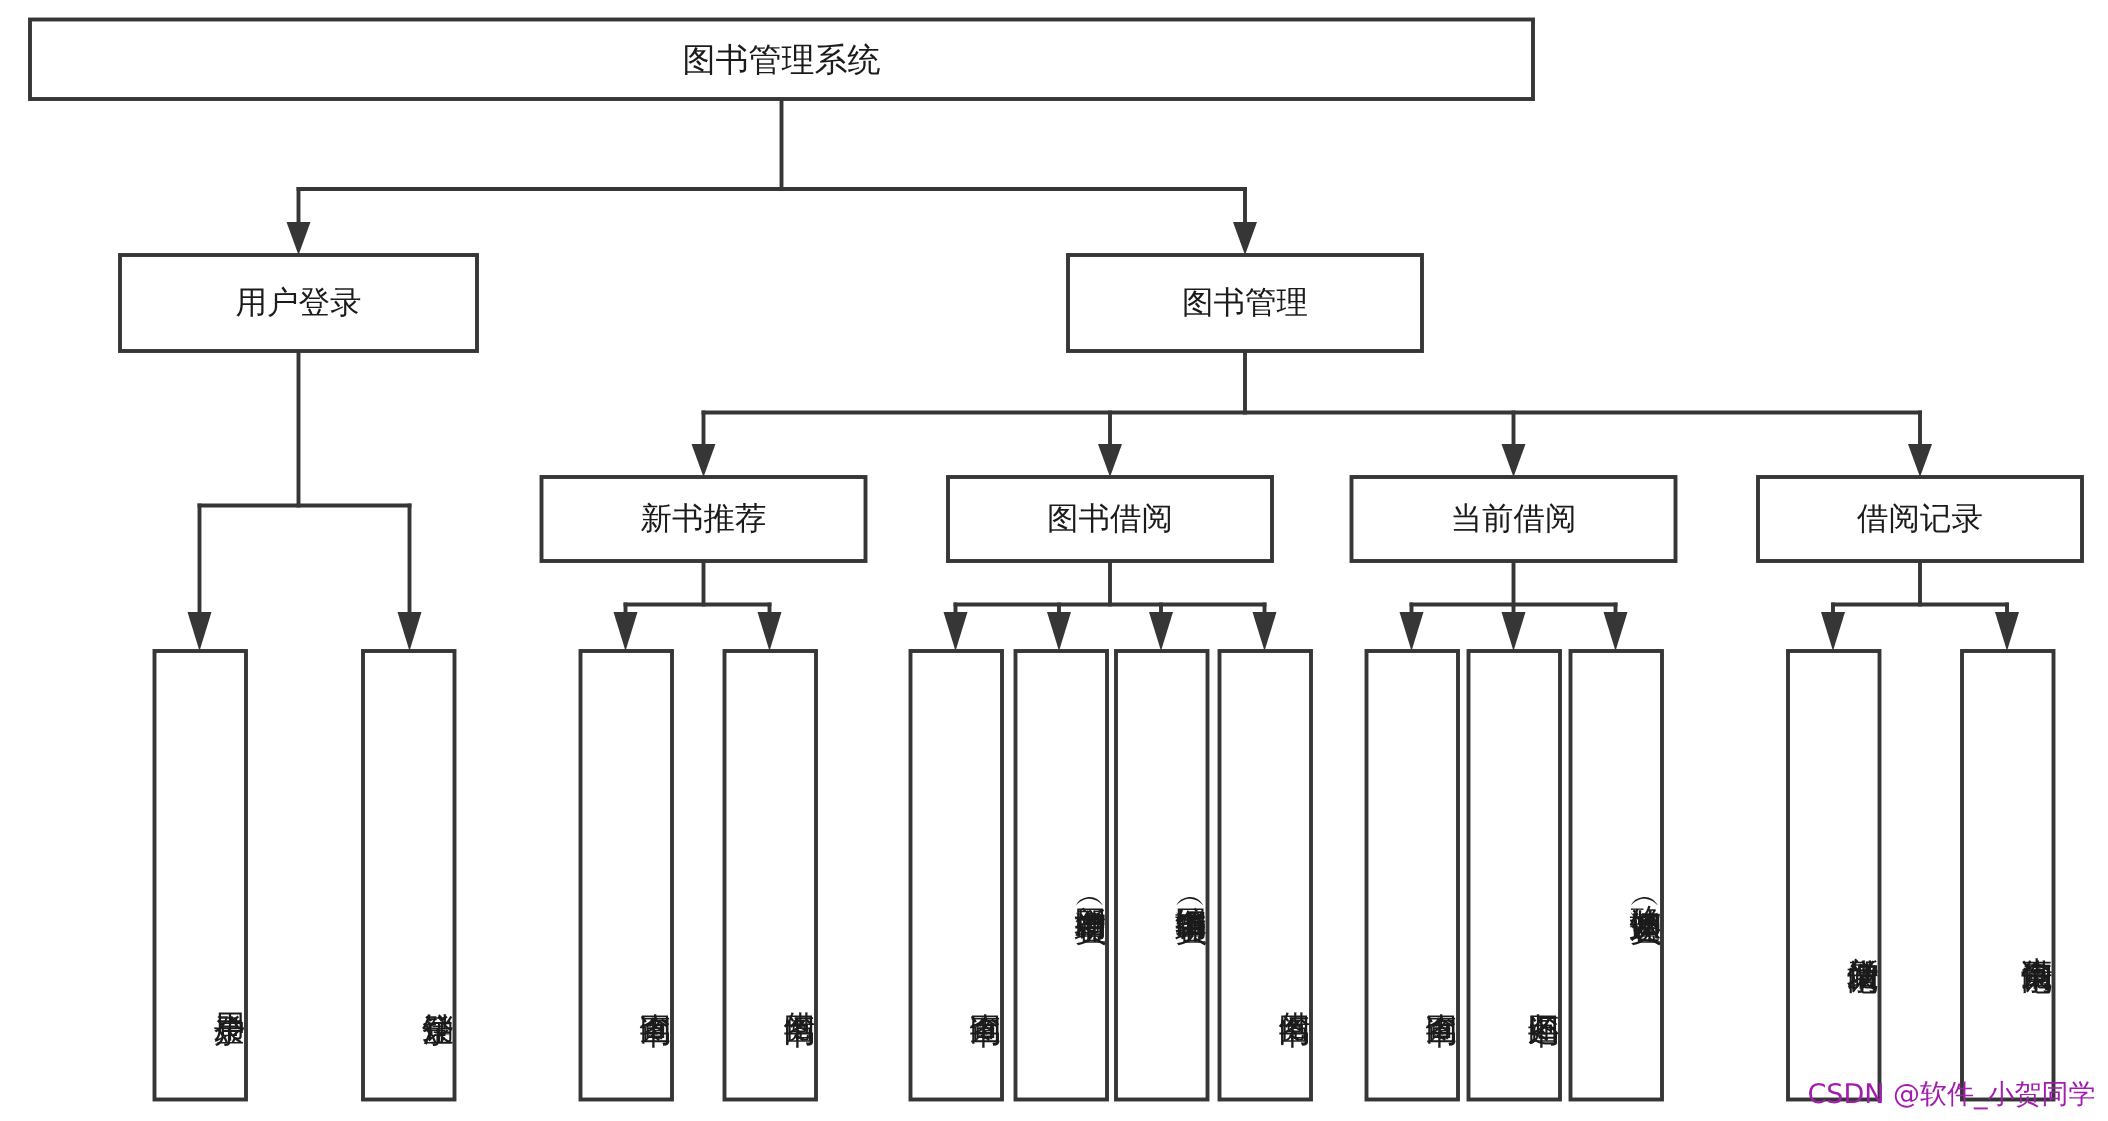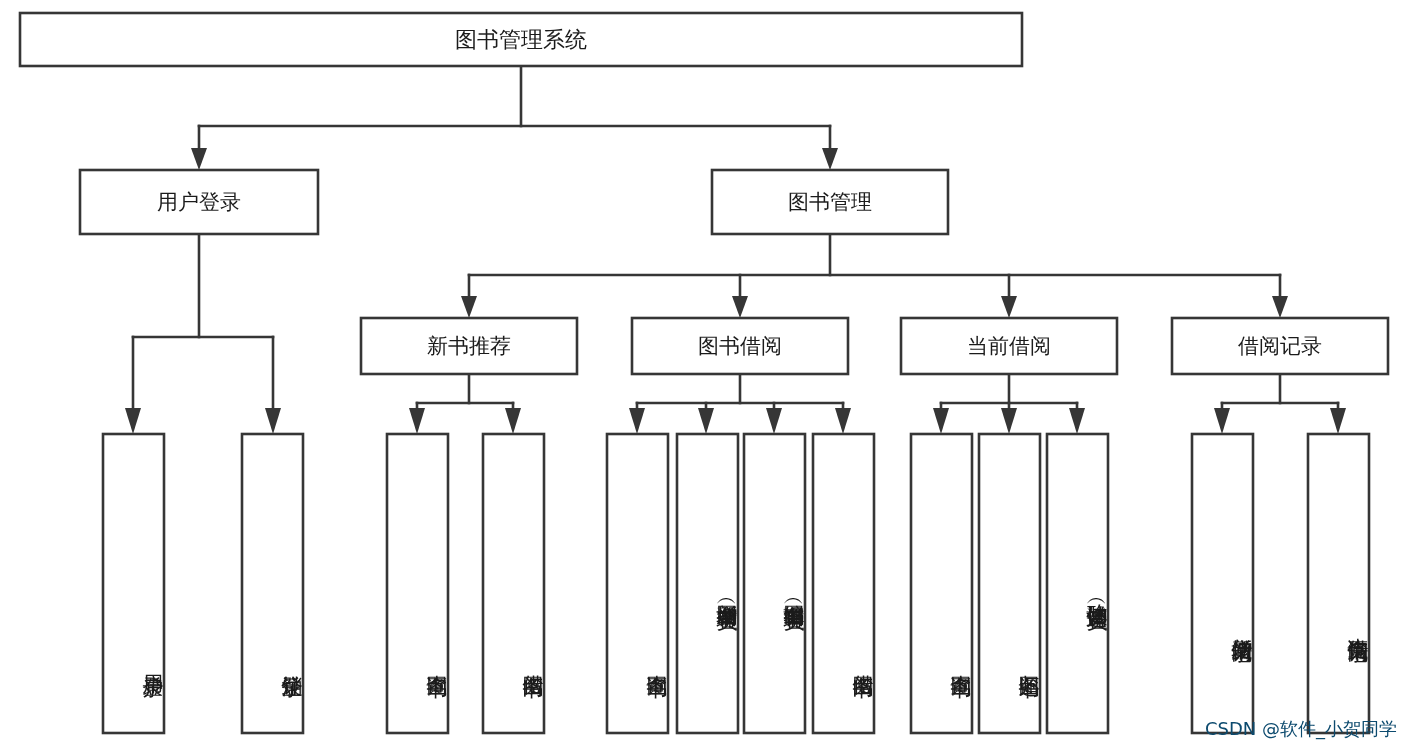--- a/index.html
+++ b/index.html
@@ -67,21 +67,21 @@
     align-items: flex-start;
     justify-content: center;
     pointer-events: none;
   }
   .watermark {
     position: absolute;
     right: 8px;
     bottom: 6px;
     font-family: "DejaVu Sans", "Liberation Sans", sans-serif;
     font-size: 18px;
-    color: #0c4a6e;
+    color: #a21caf;
     white-space: nowrap;
   }
 </style>
 </head>
 <body>
 
 <div id="diagram-root">
 
   <svg id="tree-svg" viewBox="0 0 1405 747">
 

